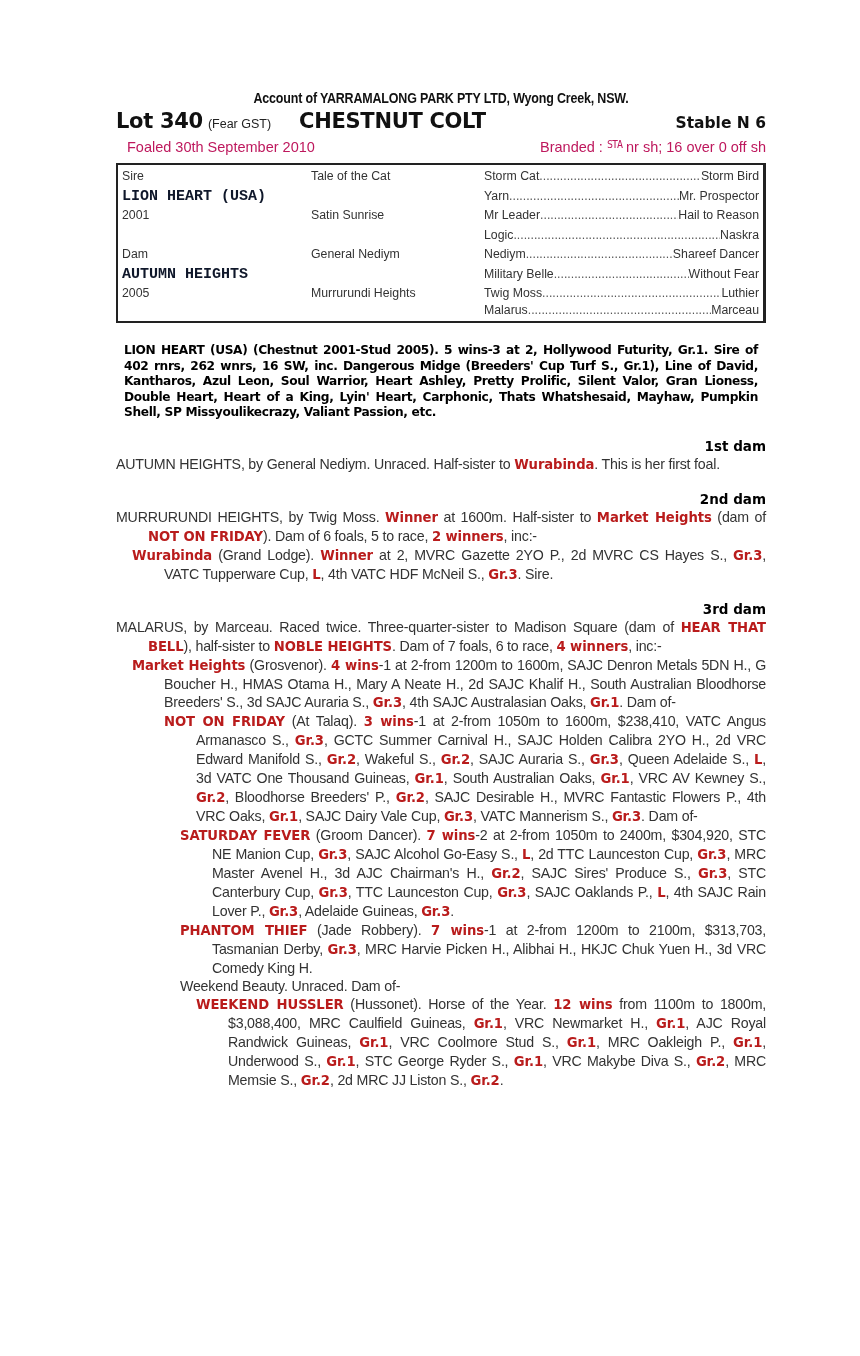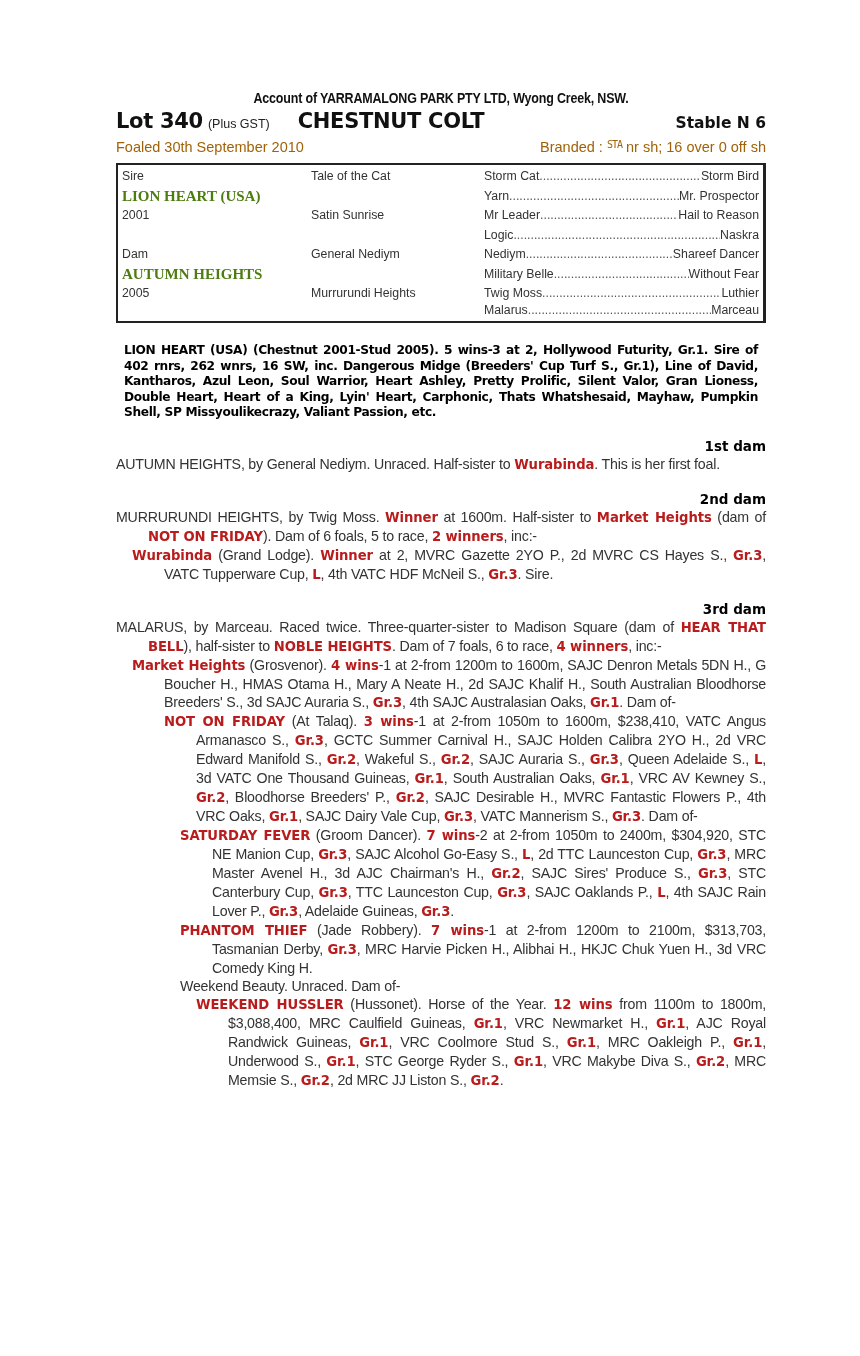--- a/index.html
+++ b/index.html
@@ -4,51 +4,51 @@
 <style>
   html, body { margin: 0; padding: 0; background: #ffffff; }
   body { width: 860px; height: 1356px; position: relative; overflow: hidden; color: #111; font-family: "Liberation Sans", sans-serif; }
   .page { position: absolute; left: 116px; top: 88px; width: 650px; }
   .account { text-align: center; font-weight: bold; font-size: 14.5px; letter-spacing: -0.2px; transform: scaleX(0.86); transform-origin: center; white-space: nowrap; height: 20px; line-height: 20px; }
   .lotline { display: flex; align-items: baseline; height: 26px; line-height: 26px; }
   .lotnum { font-weight: 900; font-size: 21px; font-family: "DejaVu Sans", sans-serif; letter-spacing: -0.3px; }
   .gst { font-size: 12.5px; margin-left: 5px; color: #222; }
   .colt { font-weight: 900; font-size: 21px; font-family: "DejaVu Sans", sans-serif; margin-left: 28px; letter-spacing: -0.3px; }
   .stable { margin-left: auto; font-weight: 900; font-size: 15.5px; font-family: "DejaVu Sans", sans-serif; }
-  .foaledline { display: flex; height: 26px; line-height: 26px; font-size: 14.5px; color: #a16207; }
+  .foaledline { display: flex; height: 26px; line-height: 26px; font-size: 14.5px; color: #be185d; margin-left: 11px; }
   .branded { margin-left: auto; }
   .brandmark { display: inline-block; font-size: 10px; line-height: 10px; vertical-align: 4px; letter-spacing: -1px; font-family: "DejaVu Sans Mono", monospace; }
   .pedigree { border: 2px solid #222; border-right-width: 3px; margin-top: 3px; height: 156px; position: relative; font-size: 12.3px; color: #333; }
   .prow { position: absolute; left: 0; right: 0; height: 19.5px; line-height: 19.5px; padding-left: 36px; }
   .pc1 { position: absolute; left: 4px; }
   .pc2 { position: absolute; left: 193px; text-align: center; }
   .pc3 { position: absolute; left: 366px; right: 4px; display: flex; }
   .pc3 .dots { flex: 1; overflow: hidden; white-space: nowrap; color: #555; }
   .pc3 .dots::after { content: "................................................................................................................................"; }
-  .pname { font-weight: 900; font-size: 15px; color: #4d7c0f; font-family: Liberation Serif, serif; }
+  .pname { font-weight: 900; font-size: 15px; color: #0f172a; font-family: Liberation Mono, monospace; }
   .summary { margin: 20px 8px 0 8px; font-weight: 900; font-family: "DejaVu Sans", sans-serif; font-size: 12.2px; line-height: 15.5px; text-align: justify; color: #000000; letter-spacing: -0.35px; }
   .section { margin-top: 16px; }
   .dhead { font-weight: 900; font-family: "DejaVu Sans", sans-serif; font-size: 13.5px; line-height: 18px; color: #000; text-align: right; }
   .para { font-size: 14.2px; line-height: 18px; color: #333; text-align: justify; letter-spacing: -0.2px; }
   .l0 { padding-left: 32px; text-indent: -32px; }
   .l1 { padding-left: 48px; text-indent: -32px; }
   .l2 { padding-left: 80px; text-indent: -32px; }
   .l3 { padding-left: 96px; text-indent: -32px; }
   .l4 { padding-left: 112px; text-indent: -32px; }
   .b { font-weight: 900; font-family: "DejaVu Sans", sans-serif; color: #b91c1c; font-size: 13.2px; letter-spacing: -0.1px; }
 </style>
 </head>
 <body>
 
 <div class="page">
   <div class="account">Account of YARRAMALONG PARK PTY LTD, Wyong Creek, NSW.</div>
 
   <div class="lotline">
     <span class="lotnum">Lot 340</span>
-    <span class="gst">(Plus GST)</span>
+    <span class="gst">(Fear GST)</span>
     <span class="colt">CHESTNUT COLT</span>
     <span class="stable">Stable N 6</span>
   </div>
 
   <div class="foaledline">
     <span>Foaled 30th September 2010</span>
     <span class="branded">
       <span>Branded :</span>
       <span class="brandmark">STA</span>
       <span>nr sh; 16 over 0 off sh</span>

